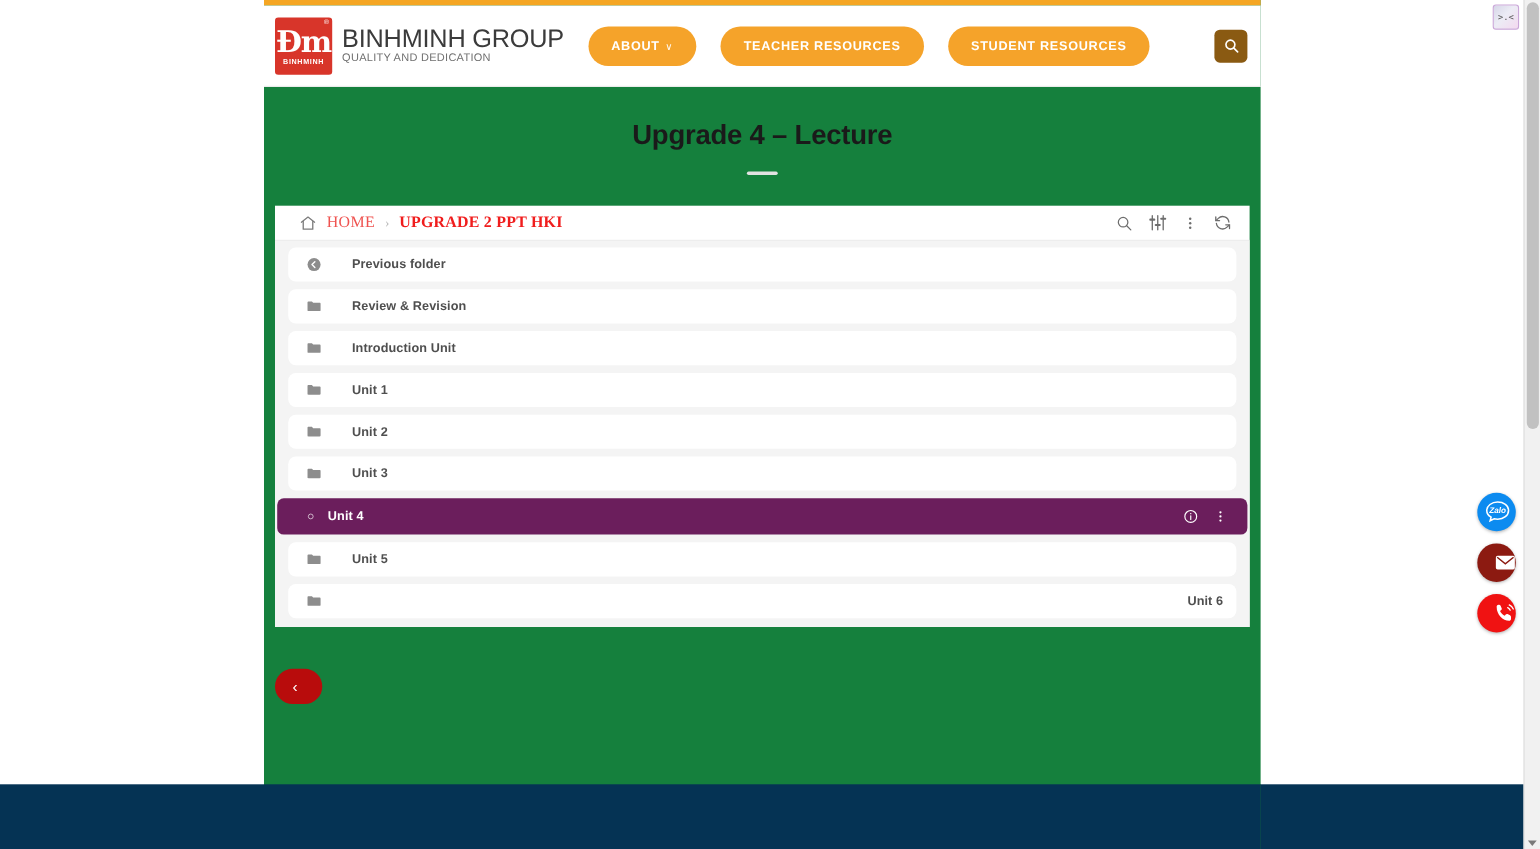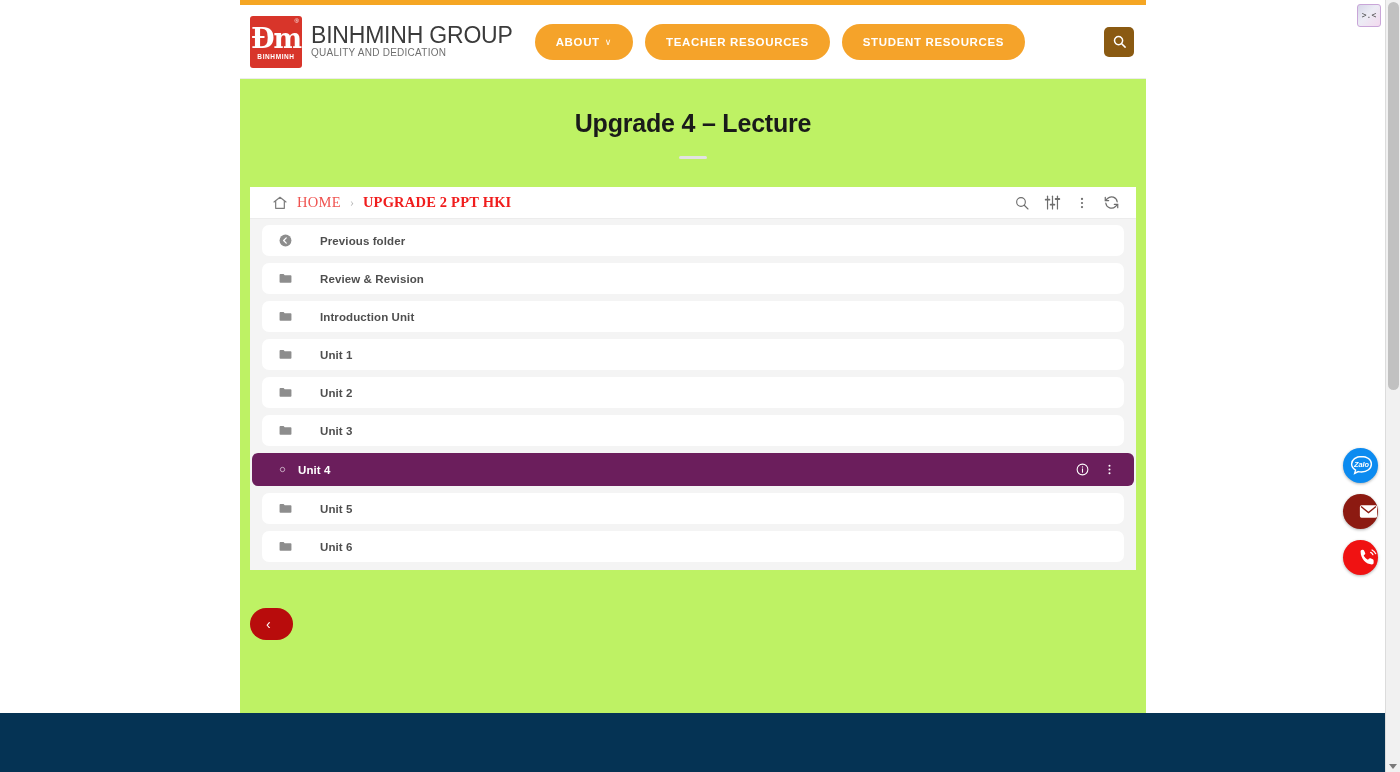--- a/index.html
+++ b/index.html
@@ -48,21 +48,21 @@
     width: 0; height: 0;
     border-left: 4px solid transparent;
     border-right: 4px solid transparent;
     border-top: 5px solid #7a7a7a;
   }
 
   
   #page {
     position: absolute; left: 240px; top: 0;
     width: 906px; height: 772px;
-    background: #bef264;
+    background: #15803d;
   }
 
   .topbar-orange {
     height: 5px;
     background: #f5a623;
   }
 
   
   header#site-header {
     height: 74px;
@@ -109,21 +109,21 @@
     font-size: 23px; font-weight: 400;
     color: #3b3b3b; letter-spacing: -0.2px;
     line-height: 19px;
   }
   .brand-text .tag {
     font-size: 10px; color: #6f6f6f;
     letter-spacing: 0.25px; margin-top: 2px;
   }
 
   nav#main-nav {
-    display: flex; align-items: center; gap: 12px;
+    display: flex; align-items: center; gap: 22px;
     margin-left: 22px;
   }
   .nav-btn {
     background: #f5a32a;
     color: #ffffff;
     border: none;
     border-radius: 22px;
     height: 36px;
     padding: 0 21px;
     font-size: 11.5px;
@@ -189,21 +189,21 @@
     position: relative;
     height: 31px;
     margin: 0 12px 7px 12px;
     background: #ffffff;
     border-radius: 7px;
     display: flex; align-items: center;
     padding: 0 12px 0 16px;
     cursor: pointer;
     box-shadow: 0 0 0 0 rgba(0,0,0,0);
   }
-  .fm-row:last-child { margin-bottom: 0; }
+  .fm-row:last-child { margin-bottom: 0; justify-content: space-between; }
   .fm-row .row-icon { display: flex; align-items: center; width: 18px; color: #8d8d8d; }
   .fm-row .row-label {
     margin-left: 24px;
     font-size: 11.5px; font-weight: 700;
     color: #4f4f4f; letter-spacing: 0.1px;
   }
   .fm-row.selected {
     background: #6b1e5c;
     margin: 0 2px 7px 2px;
     height: 33px;

